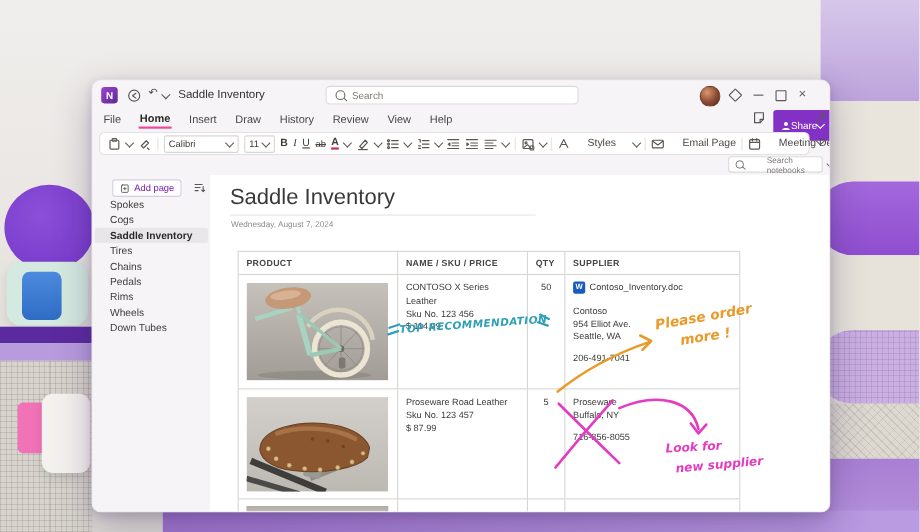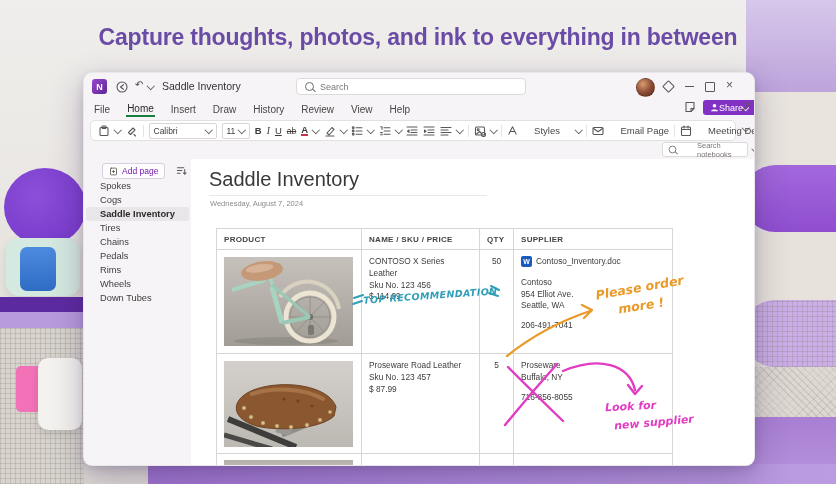--- a/index.html
+++ b/index.html
@@ -32,22 +32,22 @@
   
   .chev{width:4.5px;height:4.5px;border-right:1.2px solid #605e5c;border-bottom:1.2px solid #605e5c;transform:rotate(45deg);display:inline-block;margin-top:-2px;flex:none}
   .chev.w{border-color:#fff}
   .mag{width:7px;height:7px;border:1.2px solid #6e6c6a;border-radius:50%;position:relative;flex:none}
   .mag::after{content:"";position:absolute;width:4px;height:1.2px;background:#6e6c6a;right:-3.2px;bottom:-1px;transform:rotate(45deg)}
   .burger{width:11px;height:8px;border-top:1.5px solid #525150;border-bottom:1.5px solid #525150;position:relative}
   .burger::after{content:"";position:absolute;left:0;right:0;top:2.6px;height:1.5px;background:#525150}
   
   .menu{display:flex;align-items:center;gap:15px;font-size:10px;color:#484644}
   .menu .mi{cursor:default;padding:2px 1px}
-  .menu .mi.active{color:#2b2a29;font-weight:400;border-bottom:2px solid #15803d;padding-bottom:1px}
-  .sharebtn{background:#8331c4;color:#fff;border-radius:3px;height:15px;display:flex;align-items:center;gap:0;padding:0 7px;font-size:9px}
+  .menu .mi.active{color:#2b2a29;font-weight:700;border-bottom:2px solid #ec4899;padding-bottom:1px}
+  .sharebtn{background:#8331c4;color:#fff;border-radius:3px;height:28px;display:flex;align-items:center;gap:0;padding:0 7px;font-size:9px}
   
   .ribbon{left:6px;top:47px;width:646px;height:21px;background:#fff;border:1px solid #e3e1df;border-radius:5px;
     display:flex;align-items:center;gap:5px;padding:0 7px;box-sizing:border-box;font-size:9.5px;color:#4a4846}
   .ribbon>*{flex:none}
   .vsep{width:1px;height:12px;background:#e6e4e2}
   .fmt{font-size:9.5px;color:#3d3c3a}
   .tico svg{display:block}
   .tico svg *{stroke:#5a5856;fill:none;stroke-width:1.1;stroke-linecap:round;stroke-linejoin:round}
   .selbox{border:1px solid #d8d6d4;border-radius:2px;height:14px;display:flex;align-items:center;gap:4px;padding:0 4px;font-size:8.5px;color:#3d3c3a}
   .copilot-ico{width:10px;height:10px;border-radius:50%;background:conic-gradient(from 210deg,#e8618c,#9b59d0,#4e9de6,#62c3a4,#e8c35a,#e8618c)}
@@ -99,21 +99,20 @@
   <div class="abs" style="left:6px;top:238px;width:74px;height:58px;border-radius:13px;background:#d4e9df;box-shadow:0 4px 10px rgba(0,0,0,.10)"></div>
   <div class="abs" style="left:20px;top:247px;width:36px;height:44px;border-radius:7px;background:linear-gradient(180deg,#4d8be0,#2f6cc4)"></div>
   <div class="abs" style="left:0;top:297px;width:84px;height:15px;background:#5c2aa0"></div>
   <div class="abs" style="left:0;top:312px;width:84px;height:16px;background:#b79bdd"></div>
   <div class="abs grid-tex" style="left:0;top:328px;width:84px;height:156px"></div>
   <div class="abs" style="left:16px;top:366px;width:26px;height:46px;border-radius:5px;background:#f272b8"></div>
   <div class="abs" style="left:38px;top:358px;width:44px;height:72px;border-radius:10px;background:#f4f2ef;box-shadow:0 4px 10px rgba(0,0,0,.12)"></div>
 
   <div class="abs" style="left:148px;top:464px;width:688px;height:20px;background:linear-gradient(90deg,#9f74cf,#bb9ce2)"></div>
 
-  <div class="abs hero">Capture thoughts, photos, and ink to everything in between</div>
 
   <div class="abs win">
 
     
     <div class="abs one-icon" style="left:8px;top:6px">
         <span>N</span>
       </div>
     <span class="abs tico" style="left:32px;top:8px">
       <svg width="12" height="12" viewBox="0 0 12 12">
           <circle cx="6" cy="6" r="5"></circle>

